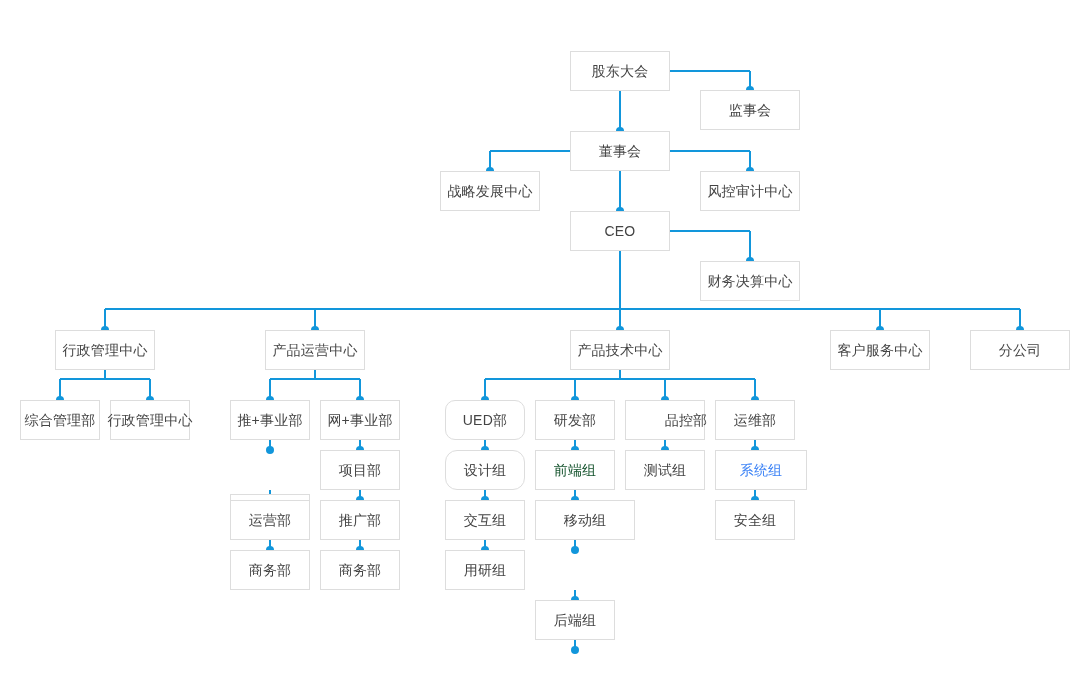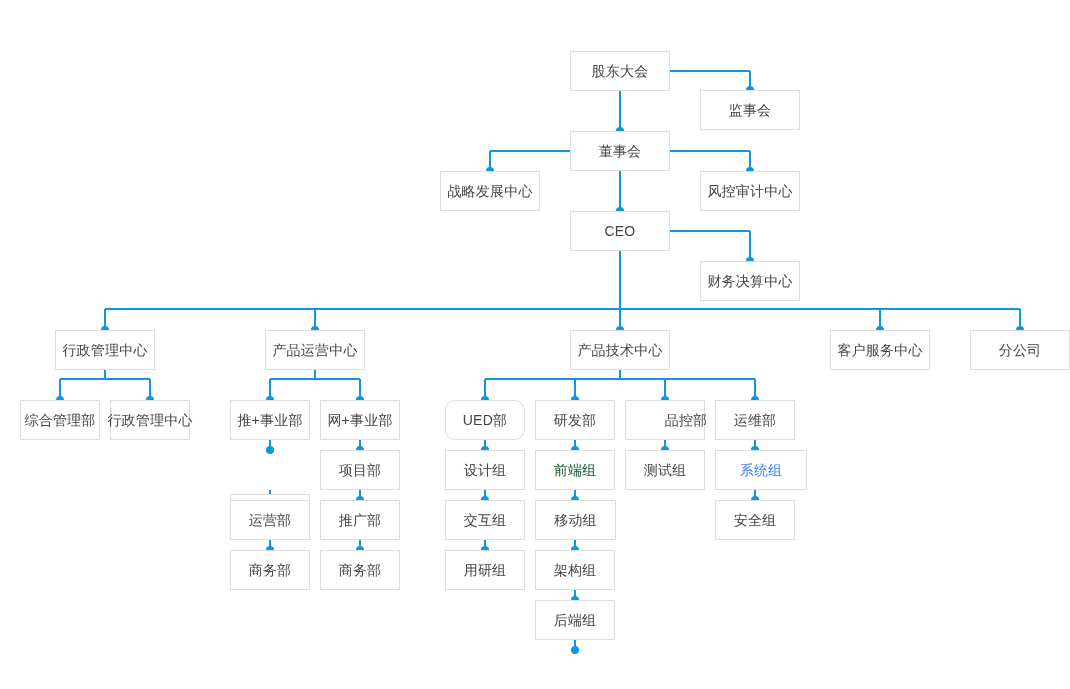--- a/index.html
+++ b/index.html
@@ -198,40 +198,37 @@
     </div>
     <div class="node" style="left: 320px; top: 500px; width: 80px; height: 40px; border-color: rgb(221, 221, 221); background: rgb(255, 255, 255); color: rgb(68, 68, 68); font-size: 14px;">
       <span class="node-label">推广部</span>
     </div>
     <div class="node" style="left: 320px; top: 550px; width: 80px; height: 40px; border-color: rgb(221, 221, 221); background: rgb(255, 255, 255); color: rgb(68, 68, 68); font-size: 14px;">
       <span class="node-label">商务部</span>
     </div>
     <div class="node" style="left: 445px; top: 400px; width: 80px; height: 40px; border-color: rgb(221, 221, 221); background: rgb(255, 255, 255); color: rgb(68, 68, 68); font-size: 14px; border-radius: 10px;">
       <span class="node-label">UED部</span>
     </div>
-    <div class="node" style="left: 445px; top: 450px; width: 80px; height: 40px; border-color: rgb(221, 221, 221); background: rgb(255, 255, 255); color: rgb(68, 68, 68); font-size: 14px;">
+    <div class="node" style="left: 445px; top: 450px; width: 80px; height: 40px; border-color: rgb(221, 221, 221); background: rgb(255, 255, 255); color: rgb(68, 68, 68); font-size: 14px; border-radius: 12px;">
       <span class="node-label">设计组</span>
     </div>
     <div class="node" style="left: 445px; top: 500px; width: 80px; height: 40px; border-color: rgb(221, 221, 221); background: rgb(255, 255, 255); color: rgb(68, 68, 68); font-size: 14px;">
       <span class="node-label">交互组</span>
     </div>
     <div class="node" style="left: 445px; top: 550px; width: 80px; height: 40px; border-color: rgb(221, 221, 221); background: rgb(255, 255, 255); color: rgb(68, 68, 68); font-size: 14px;">
       <span class="node-label">用研组</span>
     </div>
     <div class="node" style="left: 535px; top: 400px; width: 80px; height: 40px; border-color: rgb(221, 221, 221); background: rgb(255, 255, 255); color: rgb(68, 68, 68); font-size: 14px;">
       <span class="node-label">研发部</span>
     </div>
     <div class="node" style="left: 535px; top: 450px; width: 80px; height: 40px; border-color: rgb(221, 221, 221); background: rgb(255, 255, 255); color: #14532d; font-size: 14px;">
       <span class="node-label">前端组</span>
     </div>
-    <div class="node" style="left: 535px; top: 500px; width: 81px; height: 40px; border-color: rgb(221, 221, 221); background: rgb(255, 255, 255); color: rgb(68, 68, 68); font-size: 14px;">
+    <div class="node" style="left: 535px; top: 500px; width: 100px; height: 40px; border-color: rgb(221, 221, 221); background: rgb(255, 255, 255); color: rgb(68, 68, 68); font-size: 14px;">
       <span class="node-label">移动组</span>
-    </div>
-    <div class="node" style="left: 535px; top: 550px; width: 80px; height: 40px; border-color: rgb(221, 221, 221); background: rgb(255, 255, 255); color: rgb(68, 68, 68); font-size: 14px;">
-      <span class="node-label">架构组</span>
     </div>
     <div class="node" style="left: 535px; top: 600px; width: 80px; height: 40px; border-color: rgb(221, 221, 221); background: rgb(255, 255, 255); color: rgb(68, 68, 68); font-size: 14px;">
       <span class="node-label">后端组</span>
     </div>
     <div class="node" style="left: 625px; top: 400px; width: 80px; height: 40px; border-color: rgb(221, 221, 221); background: rgb(255, 255, 255); color: rgb(68, 68, 68); font-size: 14px; padding-left: 42px;">
       <span class="node-label">品控部</span>
     </div>
     <div class="node" style="left: 625px; top: 450px; width: 80px; height: 40px; border-color: rgb(221, 221, 221); background: rgb(255, 255, 255); color: rgb(68, 68, 68); font-size: 14px;">
       <span class="node-label">测试组</span>
     </div>

